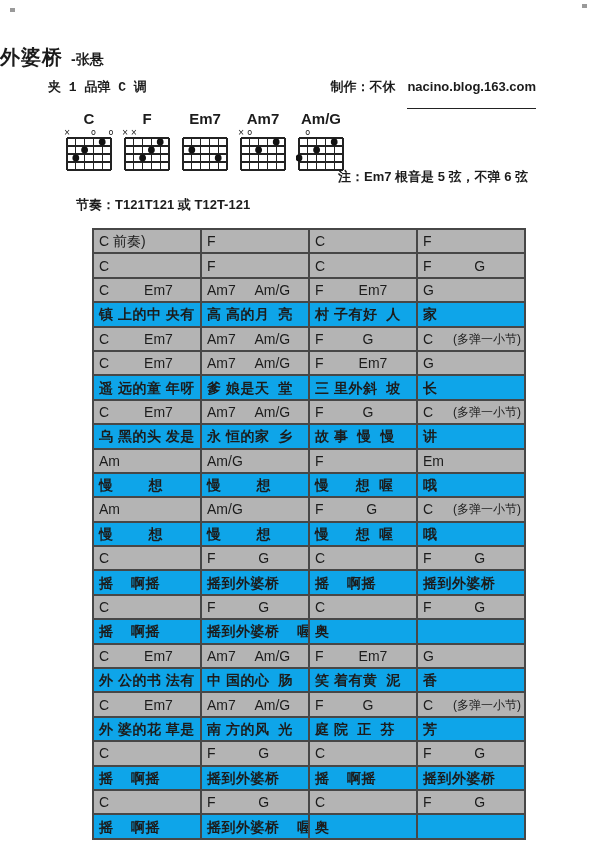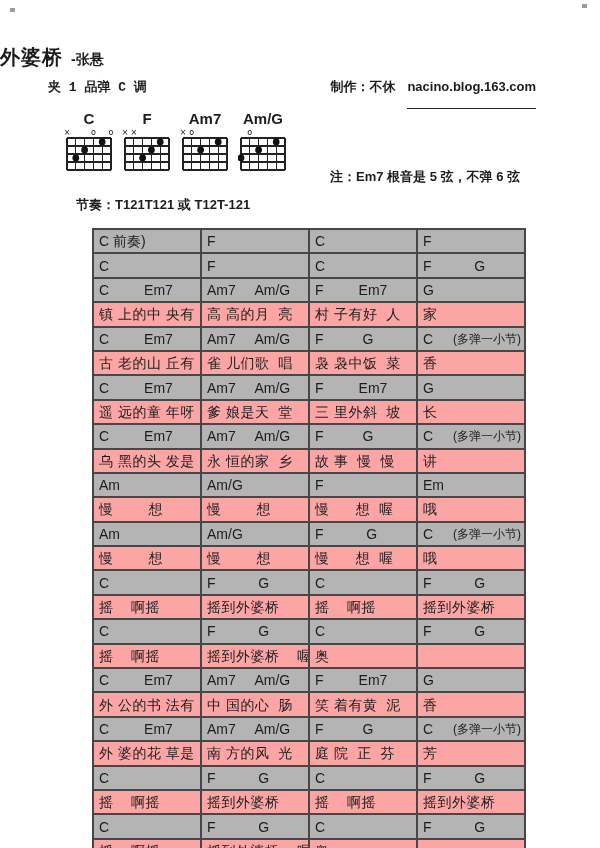--- a/index.html
+++ b/index.html
@@ -16,31 +16,31 @@
   .title .artist{font-size:14px;font-weight:700;margin-left:8px;letter-spacing:0;}
 
   .capo{position:absolute;left:48px;top:78px;font-size:13px;font-weight:700;font-family:Liberation Mono, monospace;}
   .credit{position:absolute;right:64px;top:78px;font-size:13px;font-weight:700;}
   .credit .link{margin-left:12px;border-bottom:1.5px solid #222;padding-bottom:14px;cursor:pointer;}
 
   .chords{position:absolute;left:64px;top:110px;display:flex;gap:8px;}
   .chord{width:50px;}
   .chord .lbl{text-align:center;font-size:15px;font-weight:700;height:17px;line-height:17px;}
 
-  .note{position:absolute;right:80px;top:168px;font-size:13px;font-weight:700;}
+  .note{position:absolute;right:72px;top:168px;font-size:13px;font-weight:700;}
   .rhythm{position:absolute;left:48px;top:196px;font-size:13px;font-weight:700;margin-left:28px;}
 
   table.score{position:absolute;left:92px;top:228px;width:434px;
     border-collapse:collapse;table-layout:fixed;}
   table.score td{
     border:2px solid #474747;height:22.4px;padding:0 0 0 5px;
     font-size:14px;line-height:20px;white-space:pre;overflow:hidden;vertical-align:middle;
   }
   tr.chord-row td{background:#b4b4b4;font-weight:400;}
-  tr.lyric-row td{background:#fca5a5;font-weight:400;letter-spacing:0.5px;}
+  tr.lyric-row td{background:#0ea5e9;font-weight:700;letter-spacing:0.5px;}
   td .cell-note{float:right;font-size:12px;font-weight:400;padding-right:3px;letter-spacing:0;}
 </style>
 </head>
 <body>
 
 <div class="page">
   <div class="speck tl"></div>
   <div class="speck tr"></div>
 
   <div class="title"><span>外婆桥</span><span class="artist">-张悬</span></div>
@@ -80,20 +80,35 @@
           <line x1="47.0" y1="11" x2="47.0" y2="43" stroke="#222" stroke-width="1.3" shape-rendering="crispEdges"></line>
           <line x1="3" y1="11" x2="47" y2="11" stroke="#222" stroke-width="1.3" shape-rendering="crispEdges"></line>
           <line x1="3" y1="19" x2="47" y2="19" stroke="#222" stroke-width="1.3" shape-rendering="crispEdges"></line>
           <line x1="3" y1="27" x2="47" y2="27" stroke="#222" stroke-width="1.3" shape-rendering="crispEdges"></line>
           <line x1="3" y1="35" x2="47" y2="35" stroke="#222" stroke-width="1.3" shape-rendering="crispEdges"></line>
           <line x1="3" y1="43" x2="47" y2="43" stroke="#222" stroke-width="1.3" shape-rendering="crispEdges"></line>
           <circle cx="38.2" cy="15" r="3.4" fill="#111"></circle>
           <circle cx="29.4" cy="23" r="3.4" fill="#111"></circle>
           <circle cx="20.6" cy="31" r="3.4" fill="#111"></circle>
         </svg></div>
+      <div class="chord"><div class="lbl">Em7</div><svg width="50" height="46" xmlns="http://www.w3.org/2000/svg">
+          <line x1="3.0" y1="11" x2="3.0" y2="43" stroke="#222" stroke-width="1.3" shape-rendering="crispEdges"></line>
+          <line x1="11.8" y1="11" x2="11.8" y2="43" stroke="#222" stroke-width="1.3" shape-rendering="crispEdges"></line>
+          <line x1="20.6" y1="11" x2="20.6" y2="43" stroke="#222" stroke-width="1.3" shape-rendering="crispEdges"></line>
+          <line x1="29.4" y1="11" x2="29.4" y2="43" stroke="#222" stroke-width="1.3" shape-rendering="crispEdges"></line>
+          <line x1="38.2" y1="11" x2="38.2" y2="43" stroke="#222" stroke-width="1.3" shape-rendering="crispEdges"></line>
+          <line x1="47.0" y1="11" x2="47.0" y2="43" stroke="#222" stroke-width="1.3" shape-rendering="crispEdges"></line>
+          <line x1="3" y1="11" x2="47" y2="11" stroke="#222" stroke-width="1.3" shape-rendering="crispEdges"></line>
+          <line x1="3" y1="19" x2="47" y2="19" stroke="#222" stroke-width="1.3" shape-rendering="crispEdges"></line>
+          <line x1="3" y1="27" x2="47" y2="27" stroke="#222" stroke-width="1.3" shape-rendering="crispEdges"></line>
+          <line x1="3" y1="35" x2="47" y2="35" stroke="#222" stroke-width="1.3" shape-rendering="crispEdges"></line>
+          <line x1="3" y1="43" x2="47" y2="43" stroke="#222" stroke-width="1.3" shape-rendering="crispEdges"></line>
+          <circle cx="11.8" cy="23" r="3.4" fill="#111"></circle>
+          <circle cx="38.2" cy="31" r="3.4" fill="#111"></circle>
+        </svg></div>
       <div class="chord"><div class="lbl">Am7</div><svg width="50" height="46" xmlns="http://www.w3.org/2000/svg">
           <text x="3.0" y="8" text-anchor="middle" font-size="8" fill="#111" font-family="DejaVu Sans, sans-serif">×</text>
           <text x="11.8" y="8" text-anchor="middle" font-size="8" fill="#111" font-family="DejaVu Sans, sans-serif">o</text>
           <line x1="3.0" y1="11" x2="3.0" y2="43" stroke="#222" stroke-width="1.3" shape-rendering="crispEdges"></line>
           <line x1="11.8" y1="11" x2="11.8" y2="43" stroke="#222" stroke-width="1.3" shape-rendering="crispEdges"></line>
           <line x1="20.6" y1="11" x2="20.6" y2="43" stroke="#222" stroke-width="1.3" shape-rendering="crispEdges"></line>
           <line x1="29.4" y1="11" x2="29.4" y2="43" stroke="#222" stroke-width="1.3" shape-rendering="crispEdges"></line>
           <line x1="38.2" y1="11" x2="38.2" y2="43" stroke="#222" stroke-width="1.3" shape-rendering="crispEdges"></line>
           <line x1="47.0" y1="11" x2="47.0" y2="43" stroke="#222" stroke-width="1.3" shape-rendering="crispEdges"></line>
           <line x1="3" y1="11" x2="47" y2="11" stroke="#222" stroke-width="1.3" shape-rendering="crispEdges"></line>
@@ -151,26 +166,20 @@
           <td>高 高的月  亮</td>
           <td>村 子有好  人</td>
           <td>家</td>
         </tr>
         <tr class="chord-row">
           <td>C         Em7</td>
           <td>Am7     Am/G</td>
           <td>F          G</td>
           <td><span class="cell-note">(多弹一小节)</span><span>C</span></td>
         </tr>
-        <tr class="lyric-row">
-          <td>古 老的山 丘有</td>
-          <td>雀 儿们歌  唱</td>
-          <td>袅 袅中饭  菜</td>
-          <td>香</td>
-        </tr>
         <tr class="chord-row">
           <td>C         Em7</td>
           <td>Am7     Am/G</td>
           <td>F         Em7</td>
           <td>G</td>
         </tr>
         <tr class="lyric-row">
           <td>遥 远的童 年呀</td>
           <td>爹 娘是天  堂</td>
           <td>三 里外斜  坡</td>

